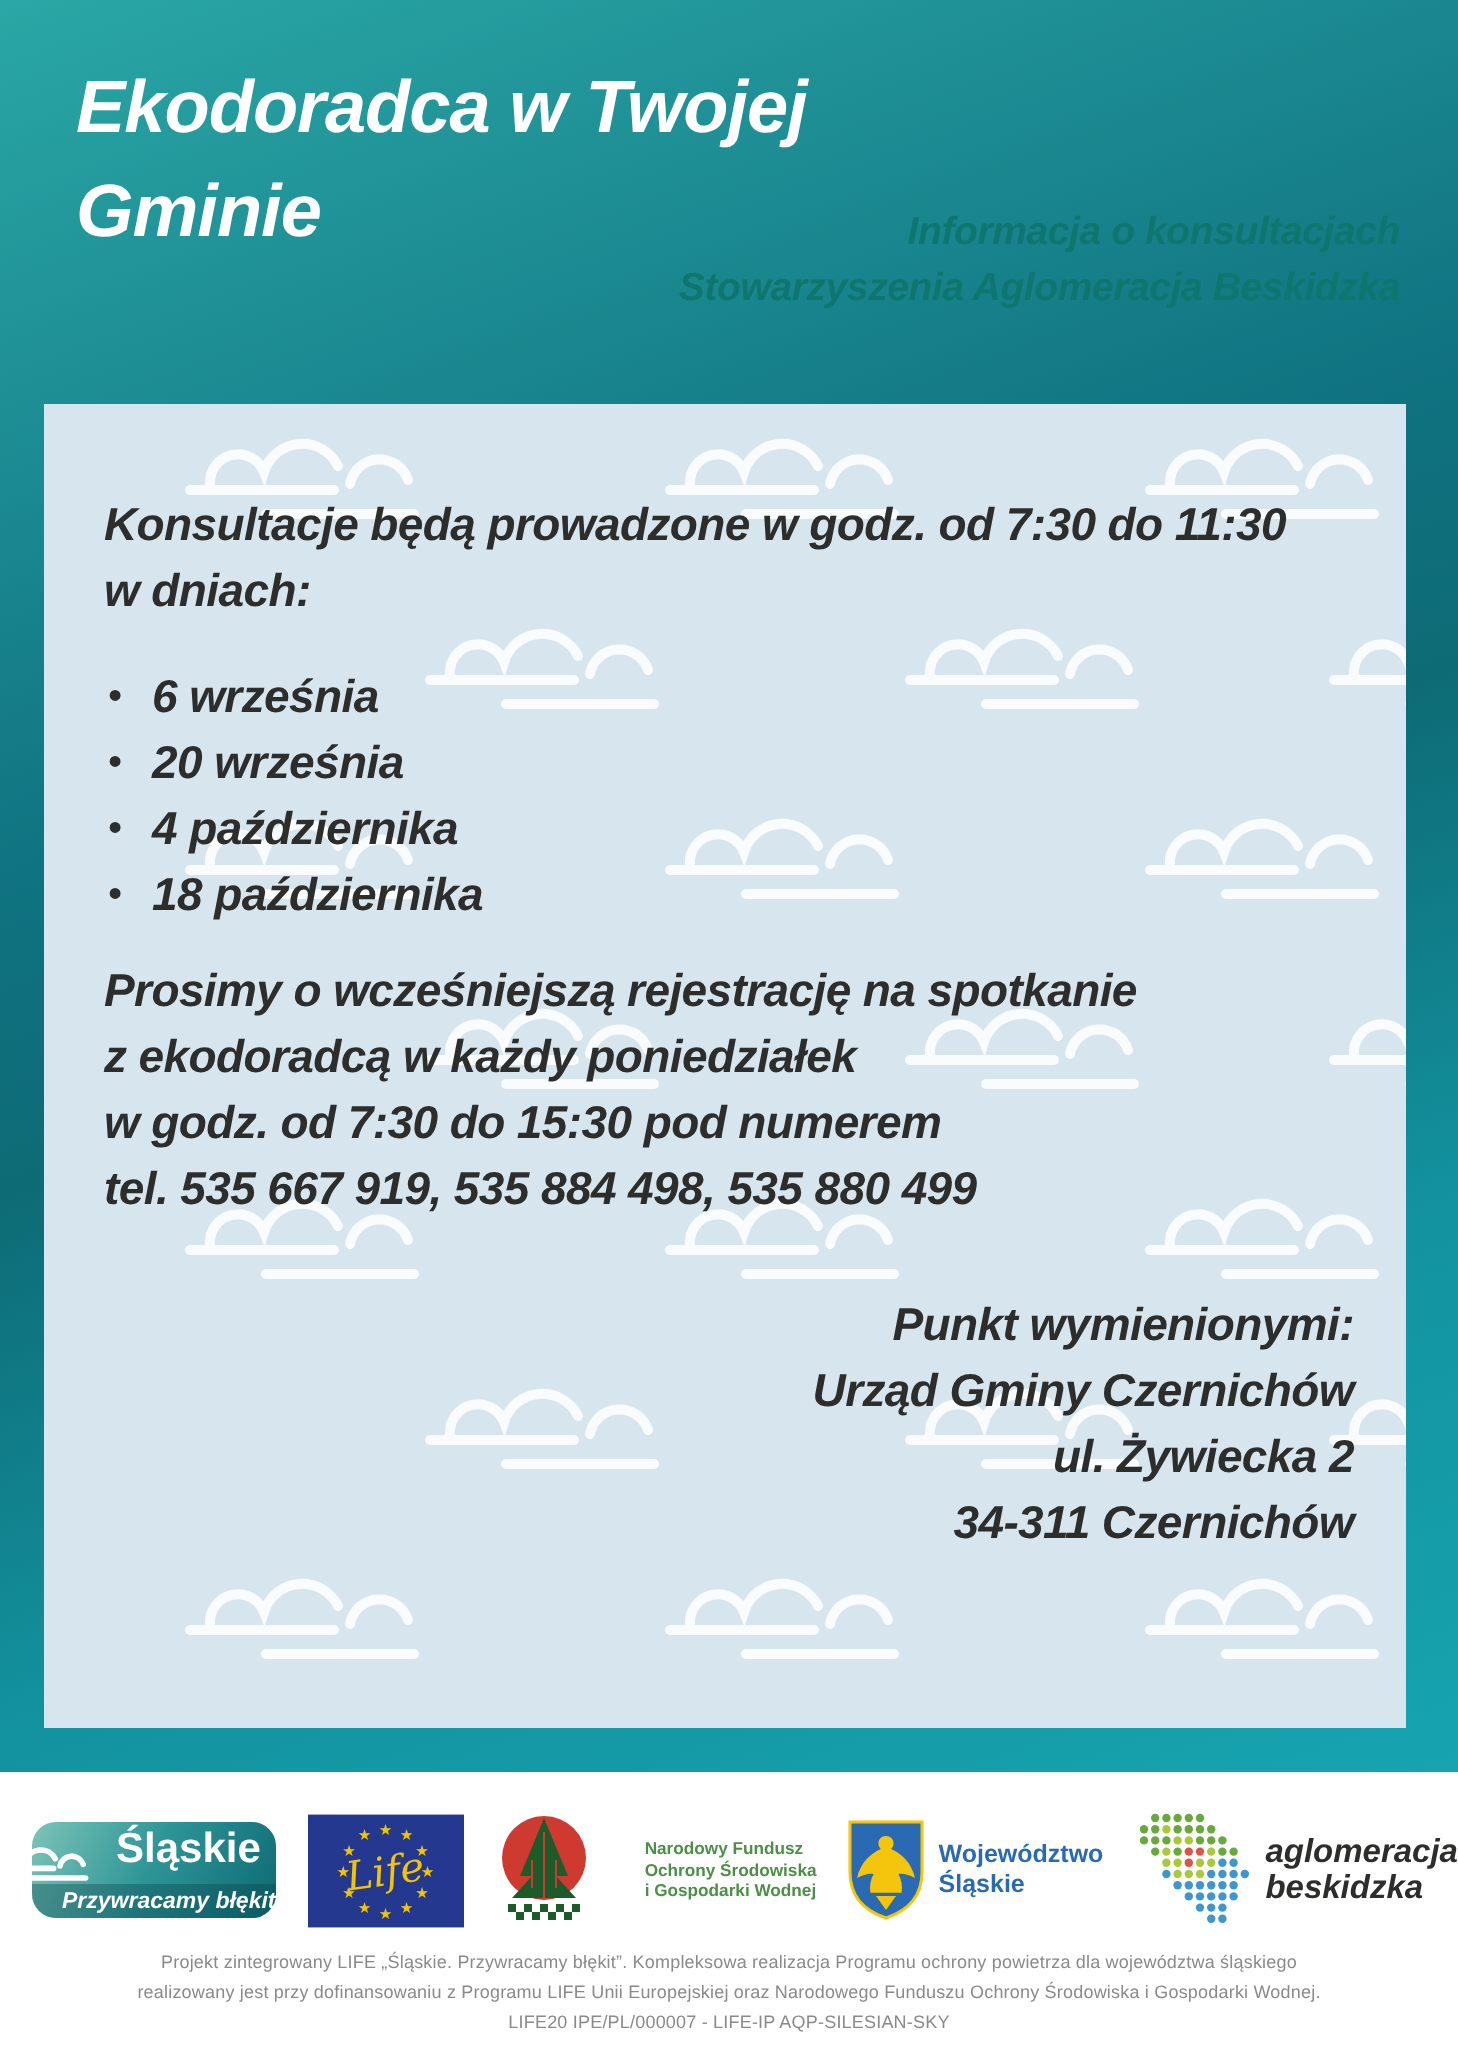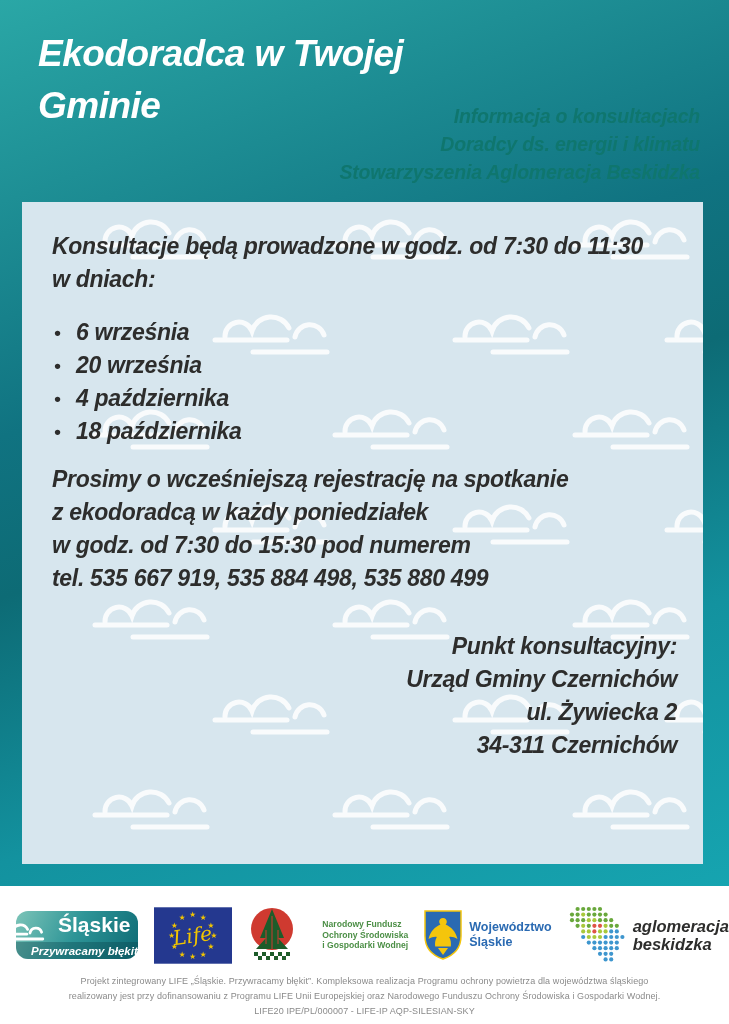--- a/index.html
+++ b/index.html
@@ -14,21 +14,21 @@
   
   .header-title{position:absolute;left:38px;top:28px;color:#ffffff;
     font-style:italic;font-weight:bold;font-size:37px;line-height:52px;letter-spacing:-0.5px;}
   .header-info{position:absolute;right:29px;top:102px;color:#0f766e;text-align:right;
     font-style:italic;font-weight:bold;font-size:19.5px;line-height:28px;letter-spacing:-0.2px;}
 
   
   .panel{position:absolute;left:22px;top:202px;width:681px;height:662px;
     background:#d7e6ee;overflow:hidden;}
   .cloud-layer{position:absolute;inset:0;opacity:0.85;}
-  .panel-content{position:relative;z-index:2;padding:28px 24px 0 30px;
+  .panel-content{position:relative;z-index:2;padding:44px 24px 0 30px;
     color:#2d2d2c;font-style:italic;font-weight:bold;font-size:23px;line-height:33px;letter-spacing:-0.3px;}
   .dates-list{margin:20px 0 0 0;padding:0;list-style:none;}
   .dates-list li{padding-left:24px;position:relative;}
   .dates-list li::before{content:"•";position:absolute;left:2px;font-size:19px;}
   .block-registration{margin-top:15px;}
   .block-telephone{margin-top:33px;}
   .block-contact{margin-top:35px;text-align:right;padding-right:2px;}
 
   
   .footer{position:absolute;left:0;top:886px;width:729px;height:166px;background:#ffffff;}
@@ -60,21 +60,20 @@
 <div class="poster">
 
   <div class="teal-frame"></div>
 
   <div class="header-title">
     <div>Ekodoradca w Twojej</div>
     <div>Gminie</div>
   </div>
   <div class="header-info">
     <div>Informacja o konsultacjach</div>
-    <div>Doradcy ds. energii i klimatu</div>
     <div>Stowarzyszenia Aglomeracja Beskidzka</div>
   </div>
 
   <div class="panel">
     <svg class="cloud-layer" width="681" height="662">
       <defs>
         <g id="cloud-shape" fill="none" stroke="#ffffff" stroke-width="5" stroke-linecap="round">
           <path d="M10 40 a14 14 0 0 1 27 -6 a20 20 0 0 1 37 -3"></path>
           <path d="M80 40 a15 15 0 0 1 29 -2"></path>
           <path d="M0 43 H72"></path>
@@ -121,21 +120,21 @@
 
       <div class="block-registration">
         <div>Prosimy o wcześniejszą rejestrację na spotkanie</div>
         <div>z ekodoradcą w każdy poniedziałek</div>
         <div>w godz. od 7:30 do 15:30 pod numerem</div>
         <div>tel. 535 667 919, 535 884 498, 535 880 499</div>
       </div>
 
 
       <div class="block-contact">
-        <div>Punkt konsultacyjny:</div>
+        <div>Punkt wymienionymi:</div>
         <div>Urząd Gminy Czernichów</div>
         <div>ul. Żywiecka 2</div>
         <div>34-311 Czernichów</div>
       </div>
     </div>
   </div>
 
   <div class="footer">
     <div class="logos-row">
 

